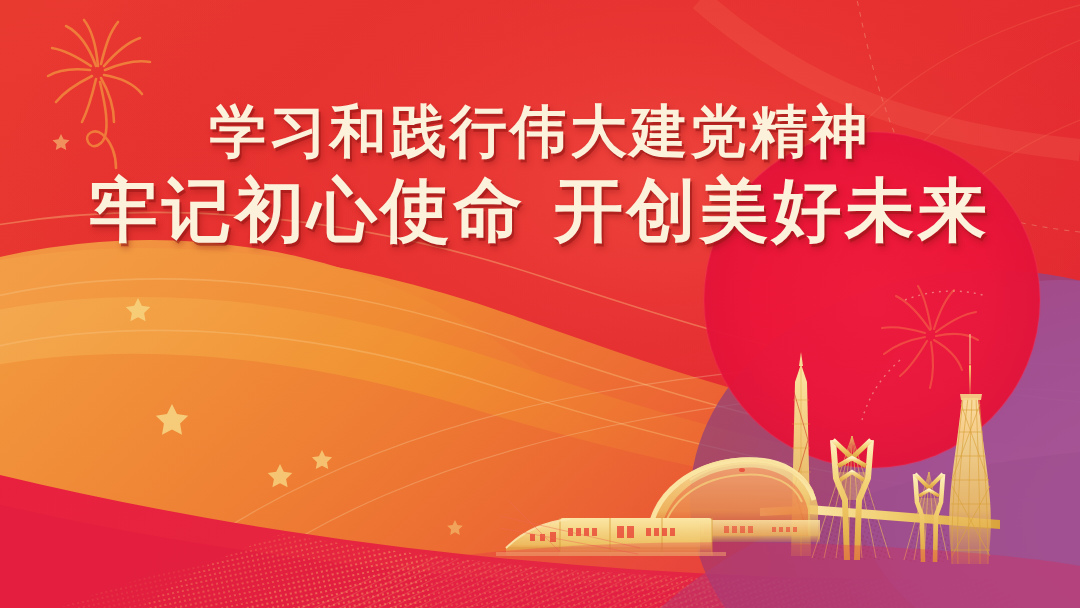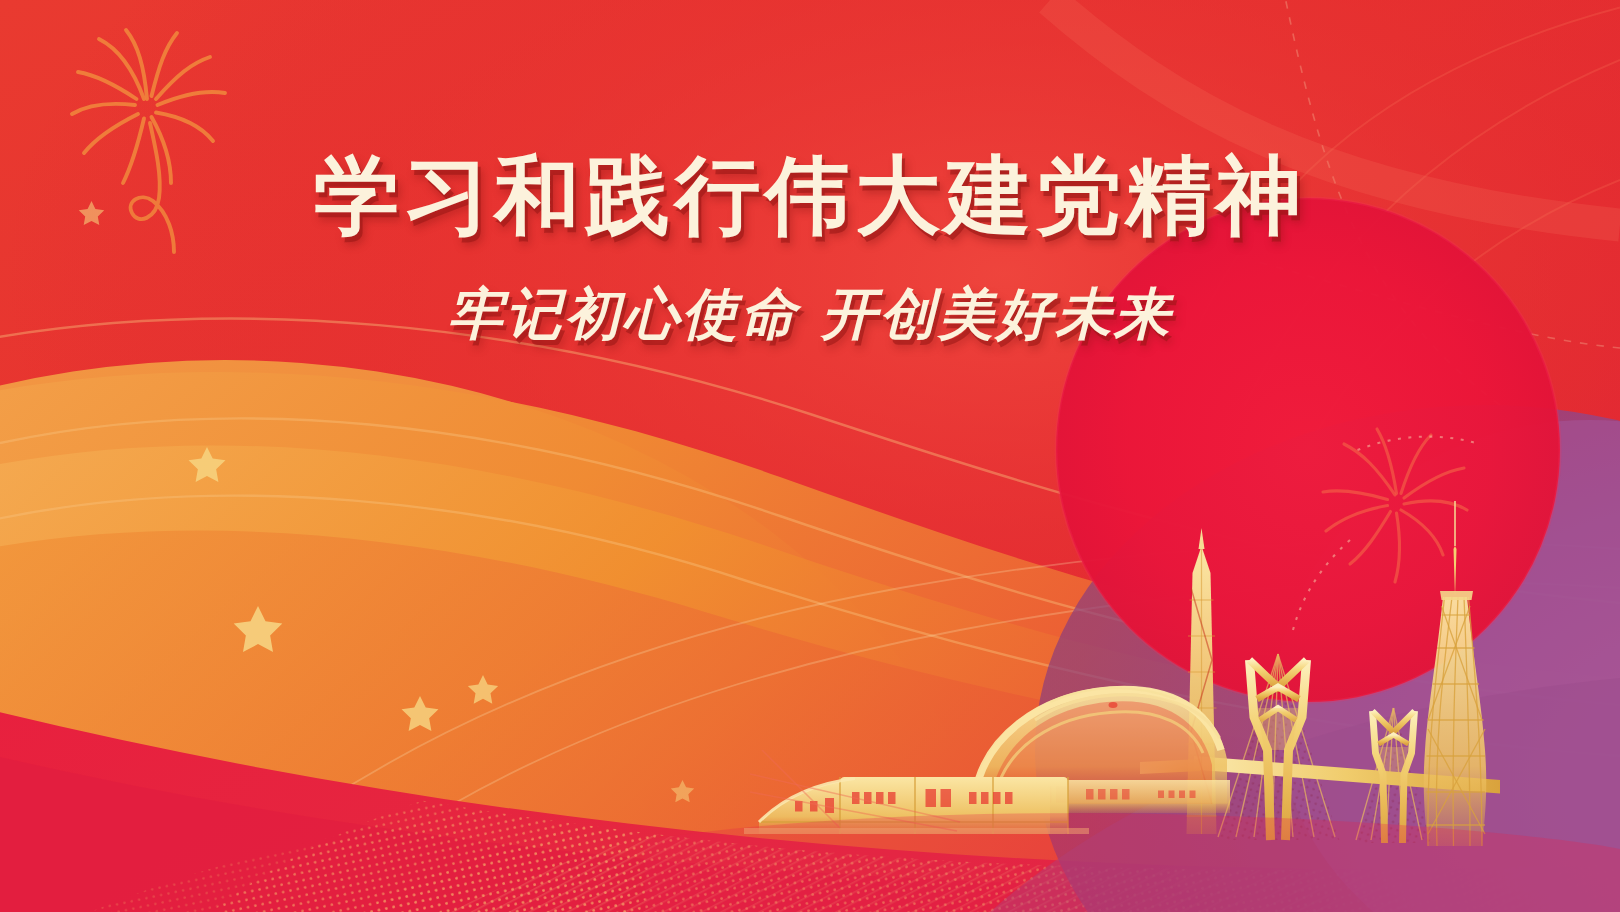--- a/index.html
+++ b/index.html
@@ -27,21 +27,21 @@
     font-weight:bold;
     letter-spacing:.055em;
     white-space:nowrap;
     text-shadow:
       2px 3px 0 rgba(152,22,20,.55),
       3px 5px 6px rgba(130,18,16,.38);
     font-family:"DejaVu Sans","Liberation Sans",sans-serif;
   }
   #hl1{font-size:57px;line-height:70px;}
   #hl2{font-size:57px;line-height:70px;margin-top:8px;}
-  #hl3{font-size:37px;line-height:68px;margin-top:10px;font-style:italic;}
+  #hl3{font-size:69px;line-height:68px;margin-top:10px;}
 </style>
 </head>
 <body>
 
 <div id="poster">
 
   <svg class="svgfull" viewBox="0 0 1080 608" aria-hidden="true">
     <defs>
       <linearGradient id="gRedBase" x1="0" y1="0" x2="1" y2="1">
         <stop offset="0%" stop-color="#E93A30"></stop>

